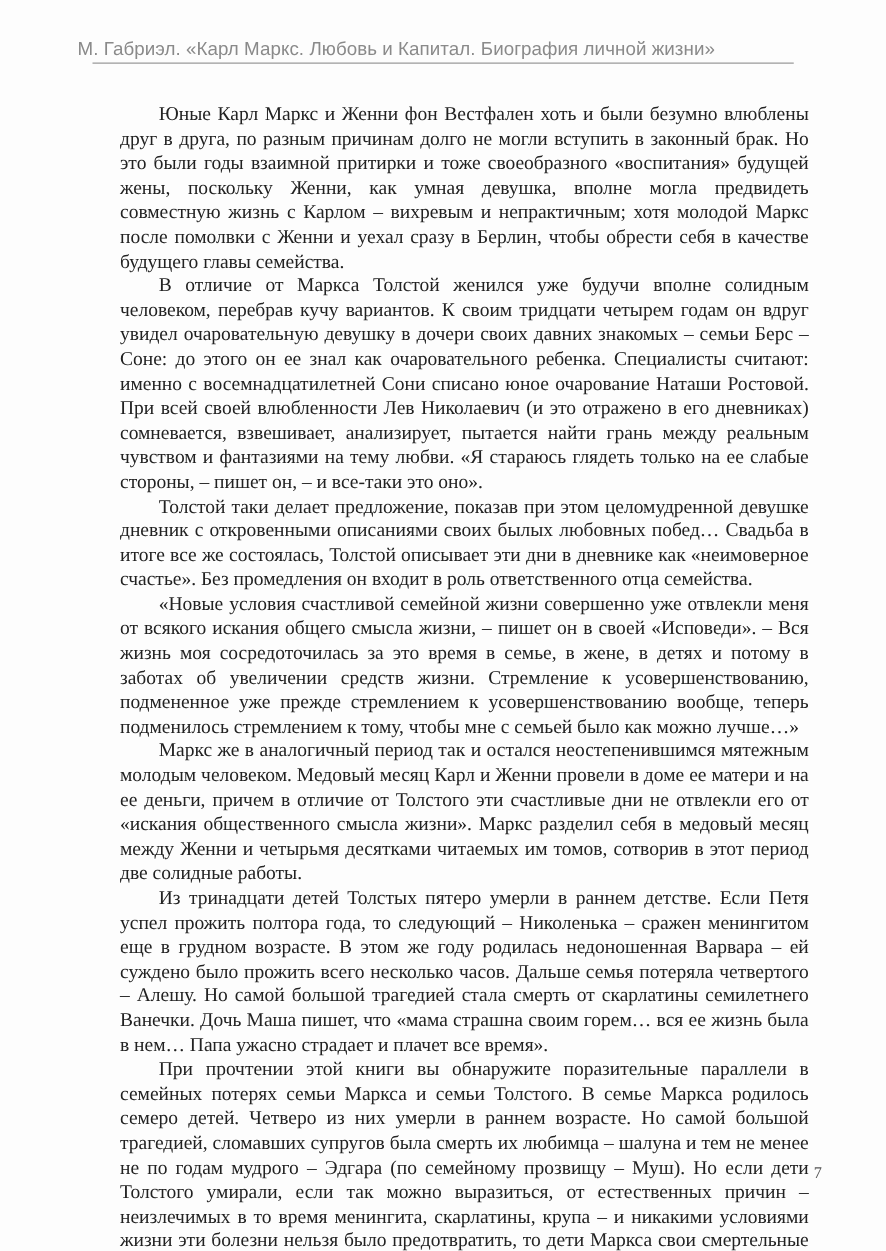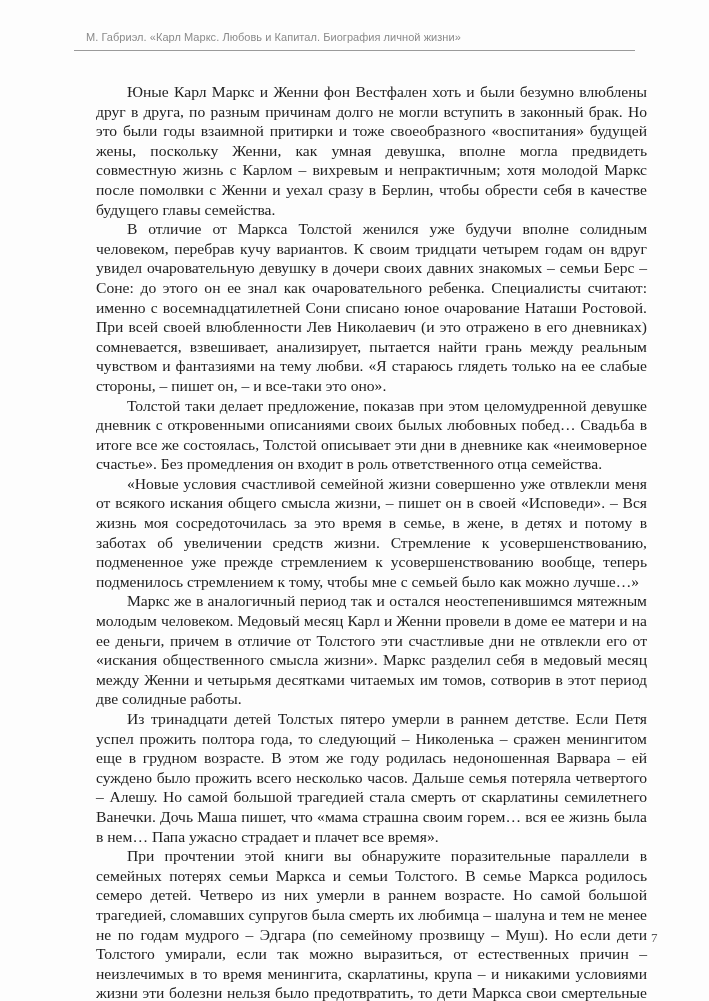--- a/index.html
+++ b/index.html
@@ -1,20 +1,20 @@
 <!DOCTYPE html>
 <html><head>
 <meta charset="utf-8">
 <style>
   html, body { margin: 0; padding: 0; background: #fff; }
   body { width: 709px; height: 1001px; position: relative; overflow: hidden; }
   .page { position: absolute; left: 0; top: 0; width: 709px; height: 1001px; background: #fdfdfd; }
   .running-head {
-    position: absolute; left: 86px; top: 31px; width: 560px;
-    font-family: "Liberation Sans", sans-serif; font-size: 11px; color: #8a8a8a;
+    position: absolute; left: 62px; top: 31px; width: 560px;
+    font-family: "Liberation Sans", sans-serif; font-size: 15px; color: #8a8a8a;
     letter-spacing: 0.05px; white-space: nowrap;
   }
   .head-rule {
     position: absolute; left: 74px; top: 50px; width: 561px; height: 0;
     border-top: 1.5px solid #9a9a9a;
   }
   .body-text {
     position: absolute; left: 96px; top: 82px; width: 551px;
     font-family: "Liberation Serif", serif; font-size: 15.6px; line-height: 19.6px; color: #222;
   }

